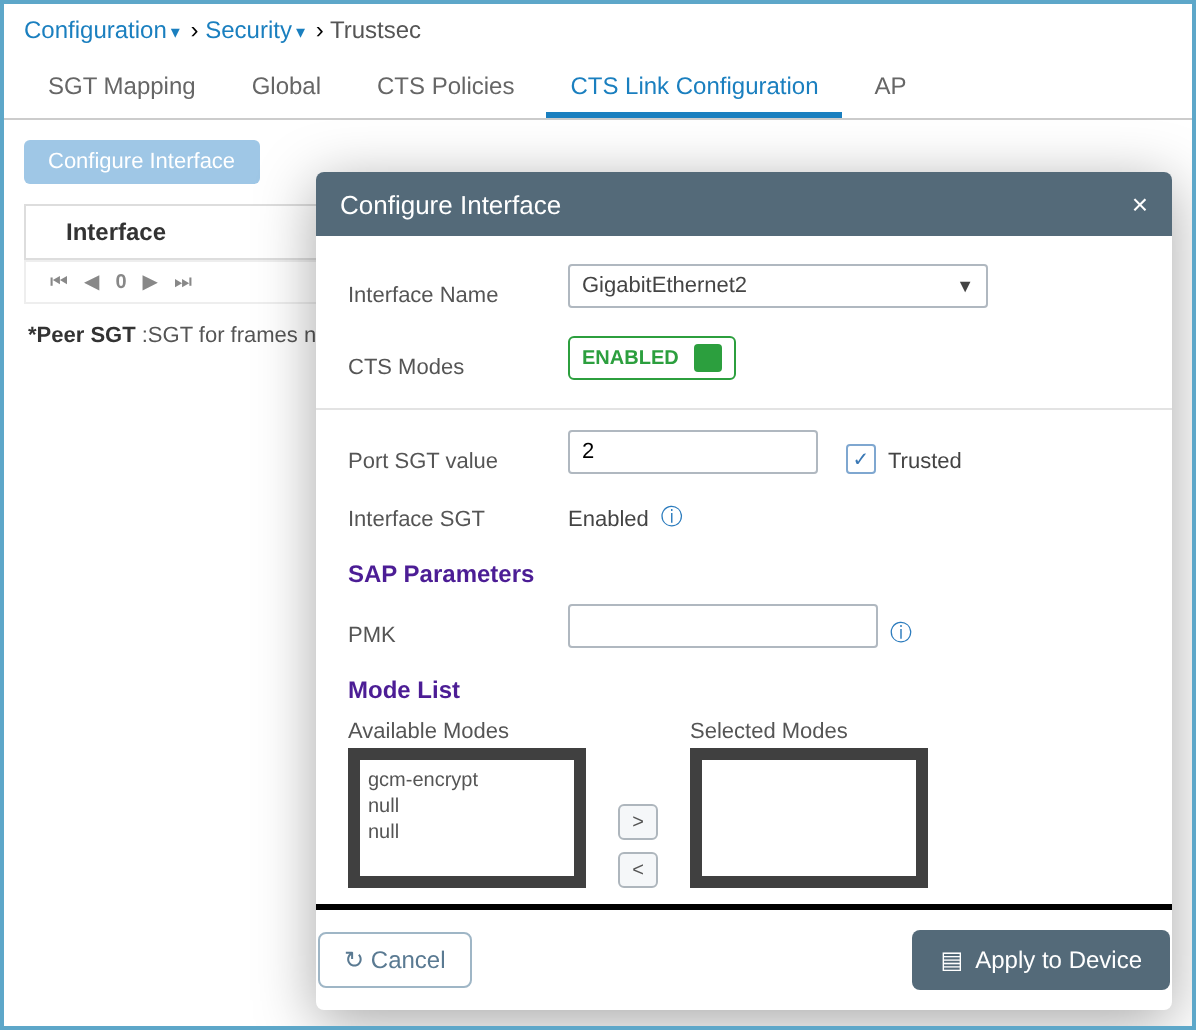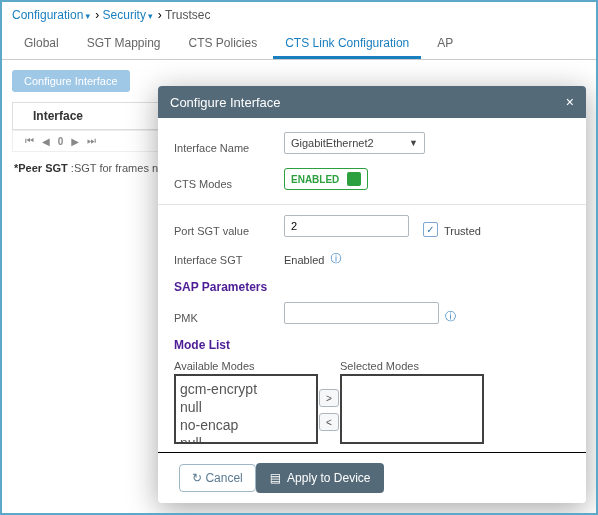--- a/index.html
+++ b/index.html
@@ -16,55 +16,55 @@
 .table-hdr{padding:6px 20px;font-size:12px;font-weight:bold;color:#333;border:1px solid #ddd;margin:6px 10px 0}
 .pager{padding:4px 12px;font-size:10px;color:#888;display:flex;gap:8px;align-items:center;border:1px solid #eee;margin:0 10px}
 .note{padding:10px 12px;font-size:11px;color:#555}
 .note b{color:#333}
 
 .modal{position:absolute;top:84px;left:156px;width:428px;background:#fff;border-radius:4px;box-shadow:0 6px 30px rgba(0,0,0,.35);z-index:10;font-size:11px}
 .modal-hd{background:#546a79;color:#fff;padding:8px 12px;display:flex;justify-content:space-between;align-items:center;border-radius:4px 4px 0 0;font-size:13px}
 .modal-bd{padding:14px 16px 8px;color:#444}
 .row{display:flex;align-items:flex-end;margin-bottom:14px}
 .lbl{width:110px;font-size:11px;color:#555}
-.sel,.inp{border:1px solid #b0b8c0;border-radius:2px;padding:4px 6px;font-size:11px;width:141px;background:#fff}
+.sel,.inp{border:1px solid #b0b8c0;border-radius:2px;padding:4px 6px;font-size:11px;width:210px;background:#fff}
 .sel{display:flex;justify-content:space-between;align-items:center;cursor:pointer}
 .drop{font-size:9px}
 .toggle{display:inline-flex;align-items:center;border:1px solid #2c9f3e;border-radius:3px;padding:3px 6px;gap:8px;color:#2c9f3e;font-size:10px;font-weight:bold}
 .sw{width:14px;height:14px;background:#2c9f3e;border-radius:2px;display:inline-block}
 .chk{width:15px;height:15px;border:1px solid #7fa7d0;border-radius:2px;display:inline-flex;align-items:center;justify-content:center;color:#3a78b5;font-size:10px;margin-left:14px;margin-right:6px}
 .sect{font-weight:bold;font-size:12px;color:#4c1d95;margin:10px 0 8px}
 .info{color:#2b7bbd;font-size:11px;margin-left:6px;cursor:pointer}
 .hr{border:none;border-top:1px solid #e3e3e3;margin:8px -16px 10px}
-.modes{display:flex;gap:1px;align-items:center}
+.modes{display:flex;gap:16px;align-items:flex-end}
 .modes .col{display:flex;flex-direction:column}
 .mlabel{font-size:11px;color:#555;margin-bottom:2px}
-.listbox{border:2px solid #404040;width:144px;height:70px;padding:4px;font-size:14px;color:#555;overflow:auto}
+.listbox{border:6px solid #404040;width:119px;height:70px;padding:4px;font-size:10px;color:#555;overflow:auto}
 .listbox div{padding:1px 0}
 .movebtns{display:flex;flex-direction:column;gap:6px;margin-top:16px}
 .movebtns button{width:20px;height:18px;border:1px solid #aeb6bd;background:#f5f7f9;border-radius:3px;font-size:10px;cursor:pointer;color:#555}
-.modal-ft{border-top:1px solid #000000;padding:10px 21px;display:flex;align-items:center}
+.modal-ft{border-top:3px solid #000000;padding:10px 1px;display:flex;justify-content:space-between;align-items:center}
 .btn-cancel{border:1px solid #9fb6c6;background:#fff;color:#5a7a92;padding:6px 12px;border-radius:4px;font-size:12px;cursor:pointer}
 .btn-apply{background:#546a79;color:#fff;border:none;padding:8px 14px;border-radius:4px;font-size:12px;cursor:pointer;display:flex;align-items:center;gap:6px}
 .close{cursor:pointer;font-size:14px}
 </style>
 </head>
 <body>
 
 <div class="breadcrumb">
   <a href="#">Configuration</a><span class="caret">▾</span>
   <span>›</span>
   <a href="#">Security</a><span class="caret">▾</span>
   <span>›</span>
   <span class="cur">Trustsec</span>
 </div>
 
 <div class="tabs">
+  <div class="tab">SGT Mapping</div>
   <div class="tab">Global</div>
-  <div class="tab">SGT Mapping</div>
   <div class="tab">CTS Policies</div>
   <div class="tab active">CTS Link Configuration</div>
   <div class="tab">AP</div>
 </div>
 
 <div class="toolbar">
   <button class="btn-light">Configure Interface</button>
 </div>
 
 <div class="table-hdr">Interface</div>
@@ -121,21 +121,20 @@
       <span class="info">ⓘ</span>
     </div>
 
     <div class="sect">Mode List</div>
     <div class="modes">
       <div class="col">
         <div class="mlabel">Available Modes</div>
         <div class="listbox">
           <div>gcm-encrypt</div>
           <div>null</div>
-          <div>no-encap</div>
           <div>null</div>
         </div>
       </div>
       <div class="movebtns">
         <button>&gt;</button>
         <button>&lt;</button>
       </div>
       <div class="col">
         <div class="mlabel">Selected Modes</div>
         <div class="listbox"></div>

